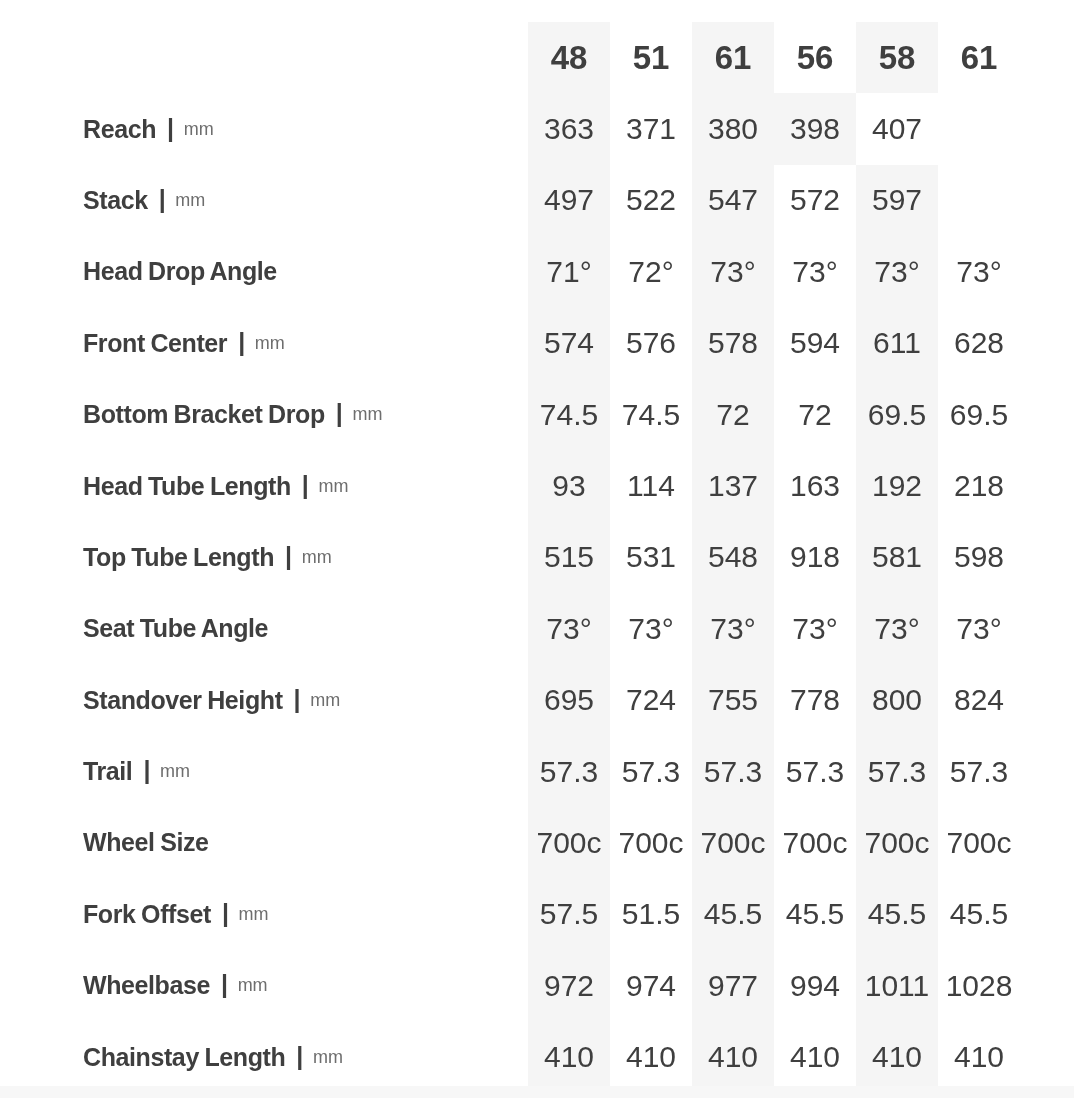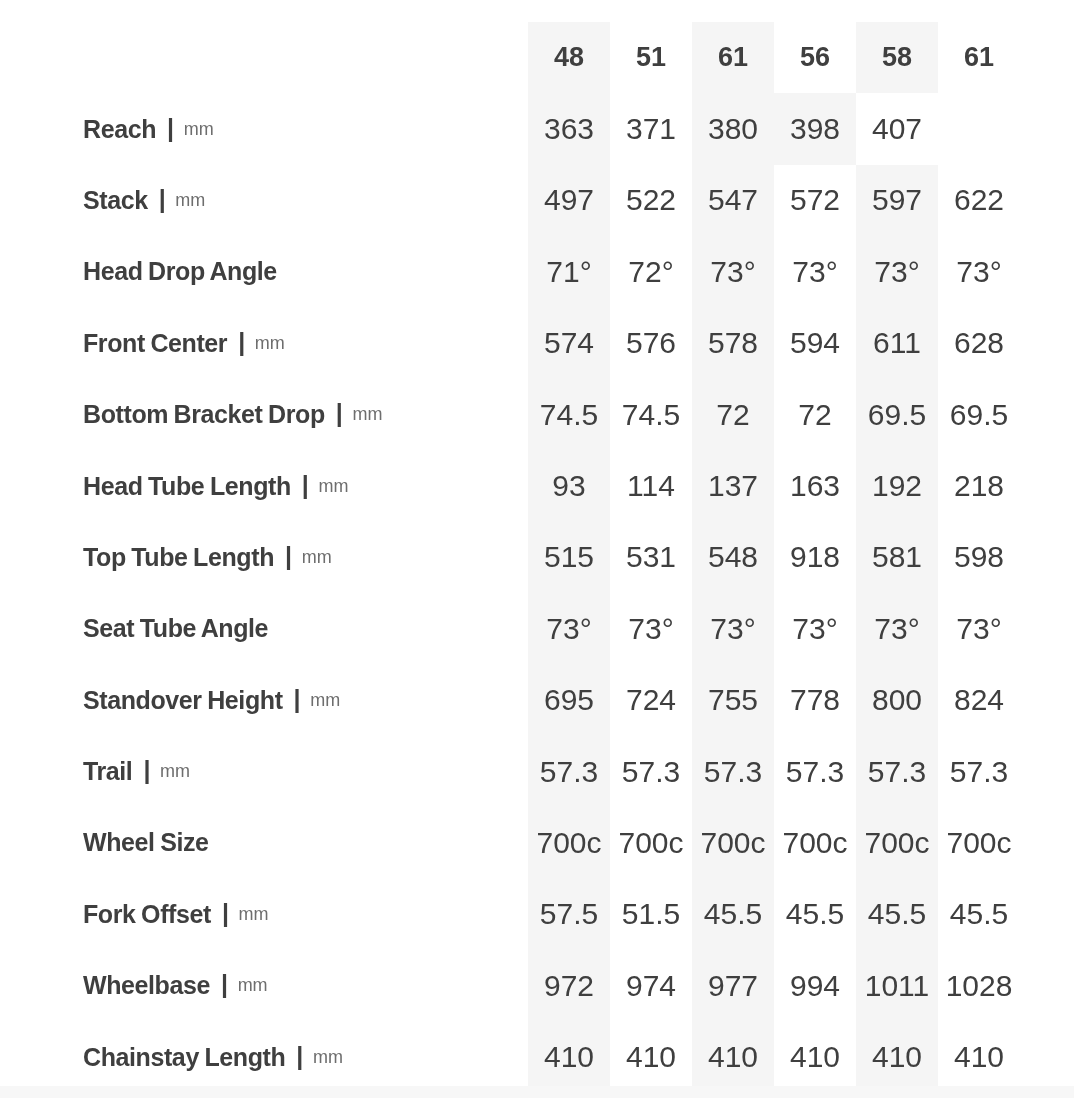--- a/index.html
+++ b/index.html
@@ -55,21 +55,21 @@
     align-items: center;
     justify-content: center;
     font-size: 30px;
     font-weight: normal;
     color: var(--text, #3f3f3f);
   }
   .val.striped {
     background: var(--stripe, #f5f5f5);
   }
   .row.hdr .val {
-    font-size: 27px;
+    font-size: 33px;
     font-weight: bold;
   }
   .band {
     position: absolute;
     left: 0;
     top: 1086px;
     width: 1074px;
     height: 12px;
     background: var(--band, #f7f7f7);
     z-index: 3;
@@ -104,21 +104,20 @@
       <div class="label-cell">
         <span class="lbl">Stack</span>
         <span class="sep">|</span>
         <span class="unit">mm</span>
       </div>
       <div class="val striped">497</div>
       <div class="val">522</div>
       <div class="val striped">547</div>
       <div class="val">572</div>
       <div class="val striped">597</div>
-      <div class="val">622</div>
     </div>
     <div class="row">
       <div class="label-cell">
         <span class="lbl">Head Drop Angle</span>
       </div>
       <div class="val striped">71°</div>
       <div class="val">72°</div>
       <div class="val striped">73°</div>
       <div class="val">73°</div>
       <div class="val striped">73°</div>

